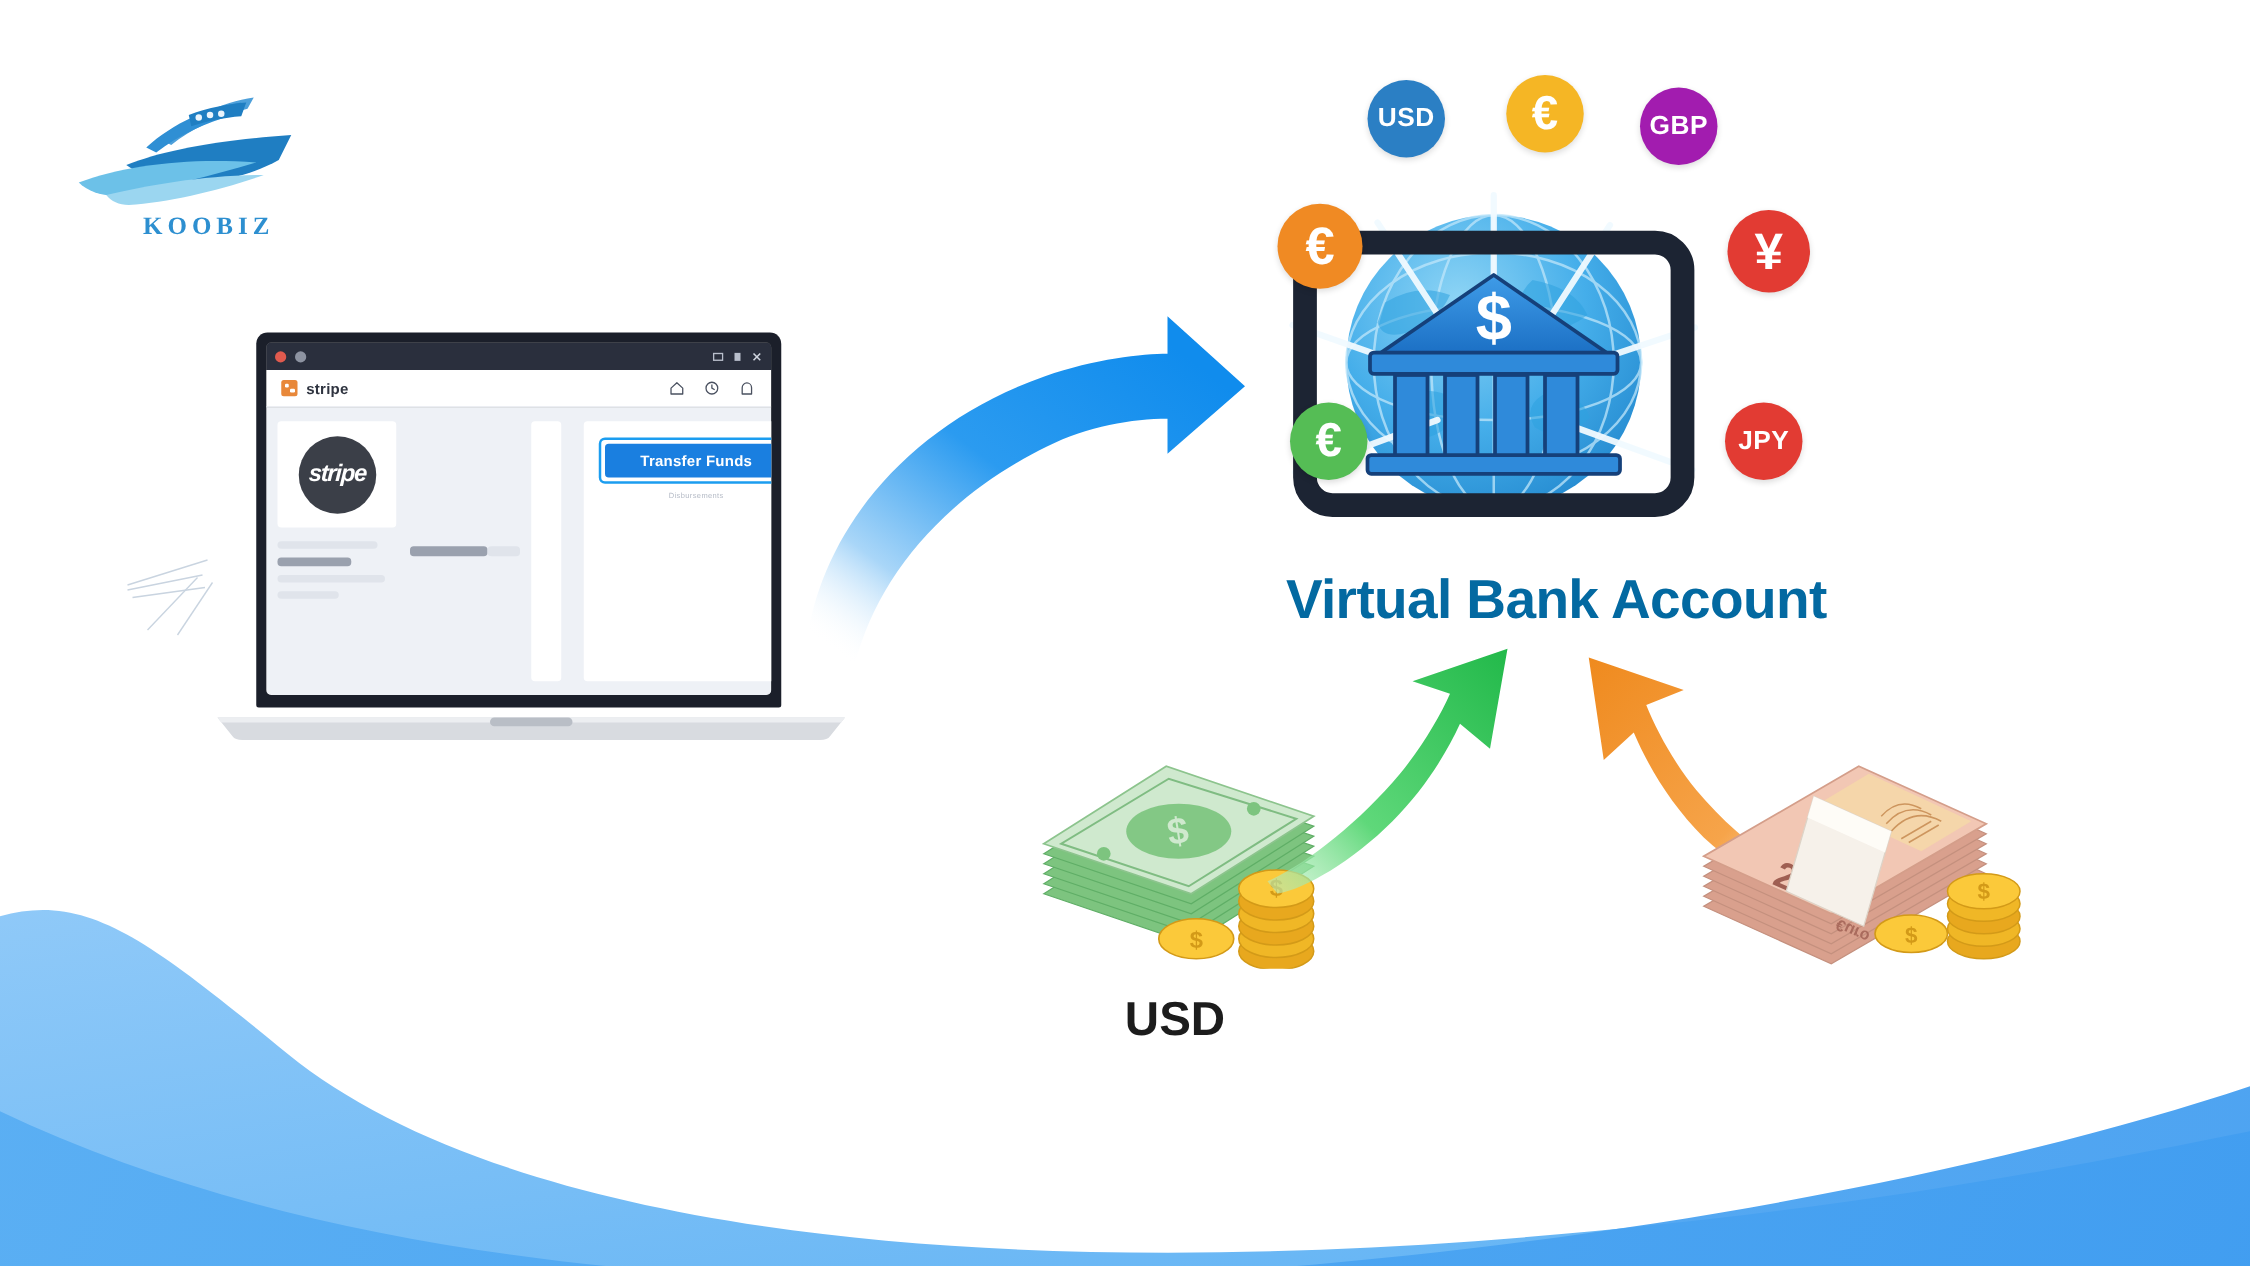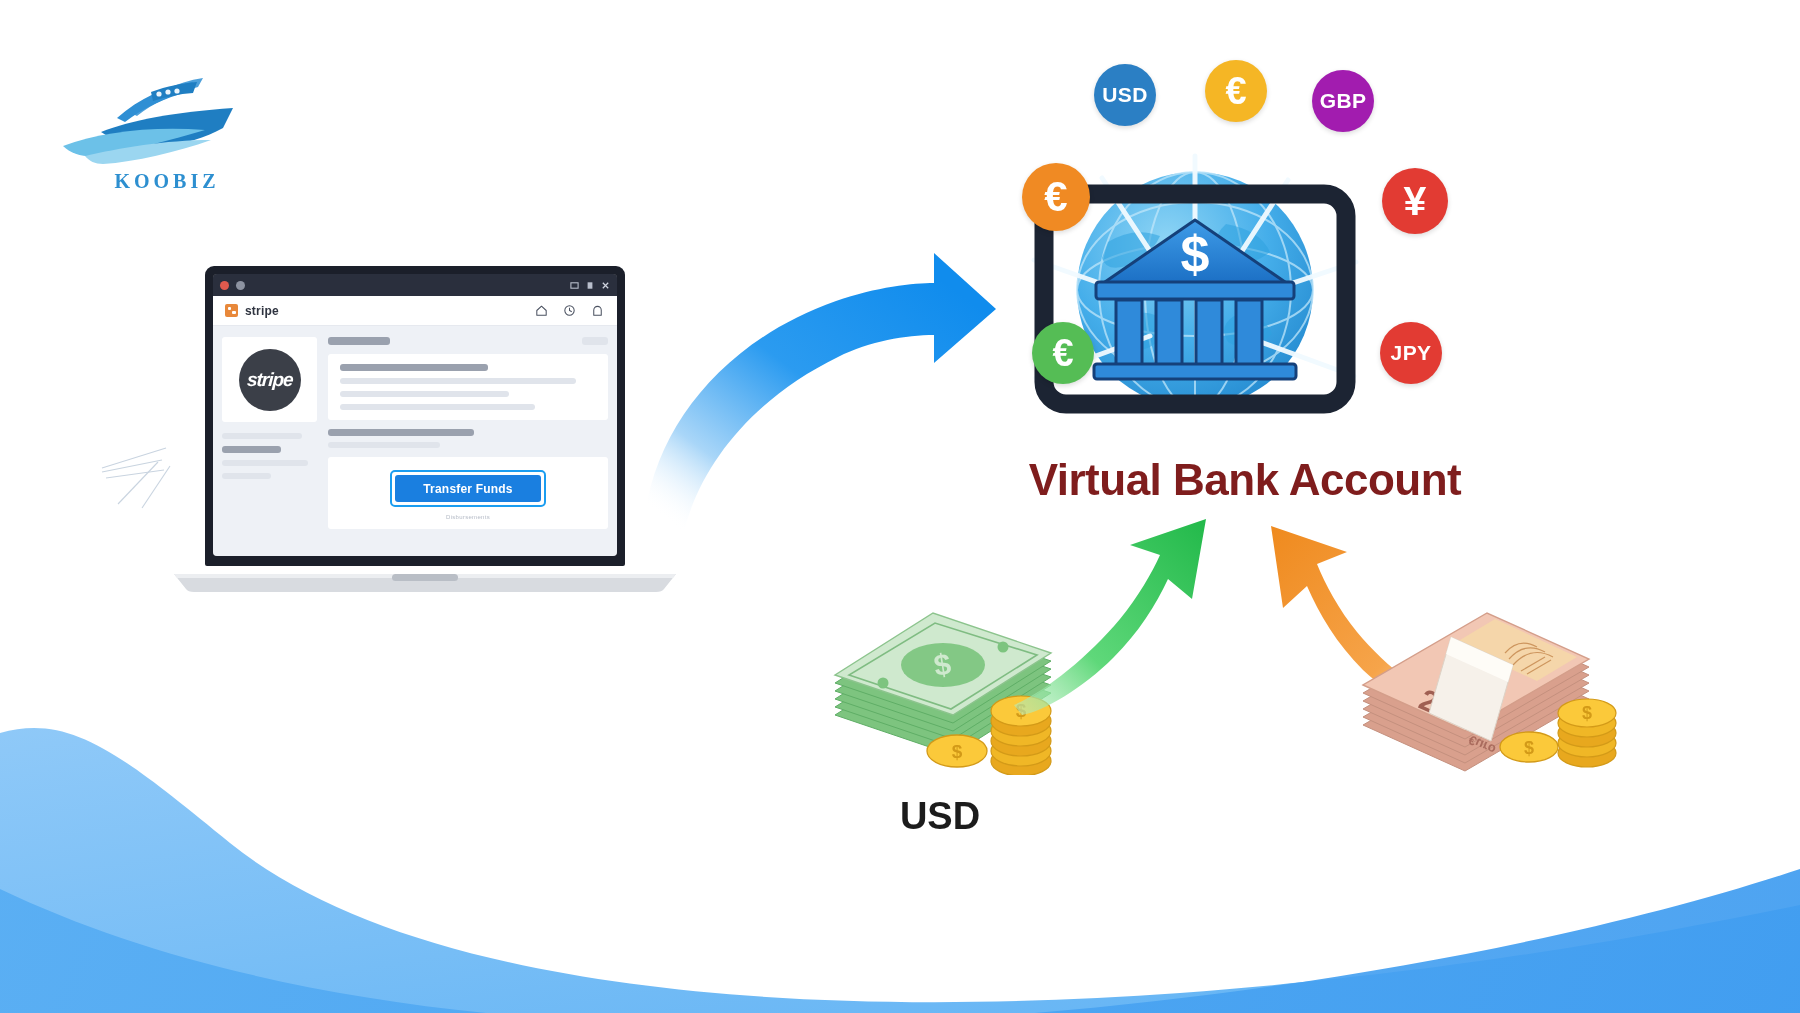--- a/index.html
+++ b/index.html
@@ -69,21 +69,21 @@
   }
   .stripe-word {
     color:#fff; font-size:19px; font-weight:bold; font-style:italic;
     letter-spacing:-1px; transform:skewX(-3deg);
   }
   .side-lines { margin-top:11px; display:flex; flex-direction:column; gap:7px; }
   .ln { border-radius:3px; height:6px; background:#d4d9e2; }
   .ln.dk { background:#9aa1ae; }
   .ln.lt { background:#e0e4eb; }
 
-  .content { flex:1; display:flex; flex-direction:column; gap:9px;text-align:center; }
+  .content { flex:1; display:flex; flex-direction:row; gap:9px;text-align:center; }
   .content-head { display:flex; justify-content:space-between; align-items:center; }
   .card { background:#fff; border-radius:3px; padding:10px 12px; display:flex; flex-direction:column; gap:7px; }
   .btn-card { background:#fff; border-radius:3px; padding:13px 12px 9px; display:flex; flex-direction:column; align-items:center; gap:7px; }
   .transfer-outline {
     border:2px solid #1b9df0; border-radius:5px; padding:3px; width:156px;
   }
   .transfer-btn {
     background:#1a7fe0; border-radius:3px; height:27px;
     display:flex; align-items:center; justify-content:center;
     color:#fff; font-size:12px; font-weight:bold; letter-spacing:.2px;
@@ -103,21 +103,21 @@
     display:flex; align-items:center; justify-content:center;
     color:#fff; font-weight:bold; box-shadow:0 2px 5px rgba(0,0,0,.14);
   }
   .badge.code { font-size:22px; letter-spacing:.4px; }
   .badge.sym  { font-size:40px; }
 
   
   .title {
     position:absolute; left:1010px; top:455px; width:470px;
     text-align:center; font-size:44px; font-weight:bold;
-    color:#7f1d1d; letter-spacing:-.5px;
+    color:#0369a1; letter-spacing:-.5px;
   }
   .cap {
     position:absolute; width:220px; text-align:center;
     font-size:38px; font-weight:bold; color:#1c1c1c;
   }
   #cap-usd { left:830px; top:795px; }
   #cap-eur { left:1425px; top:795px; }
 
   
   .money { position:absolute; }

